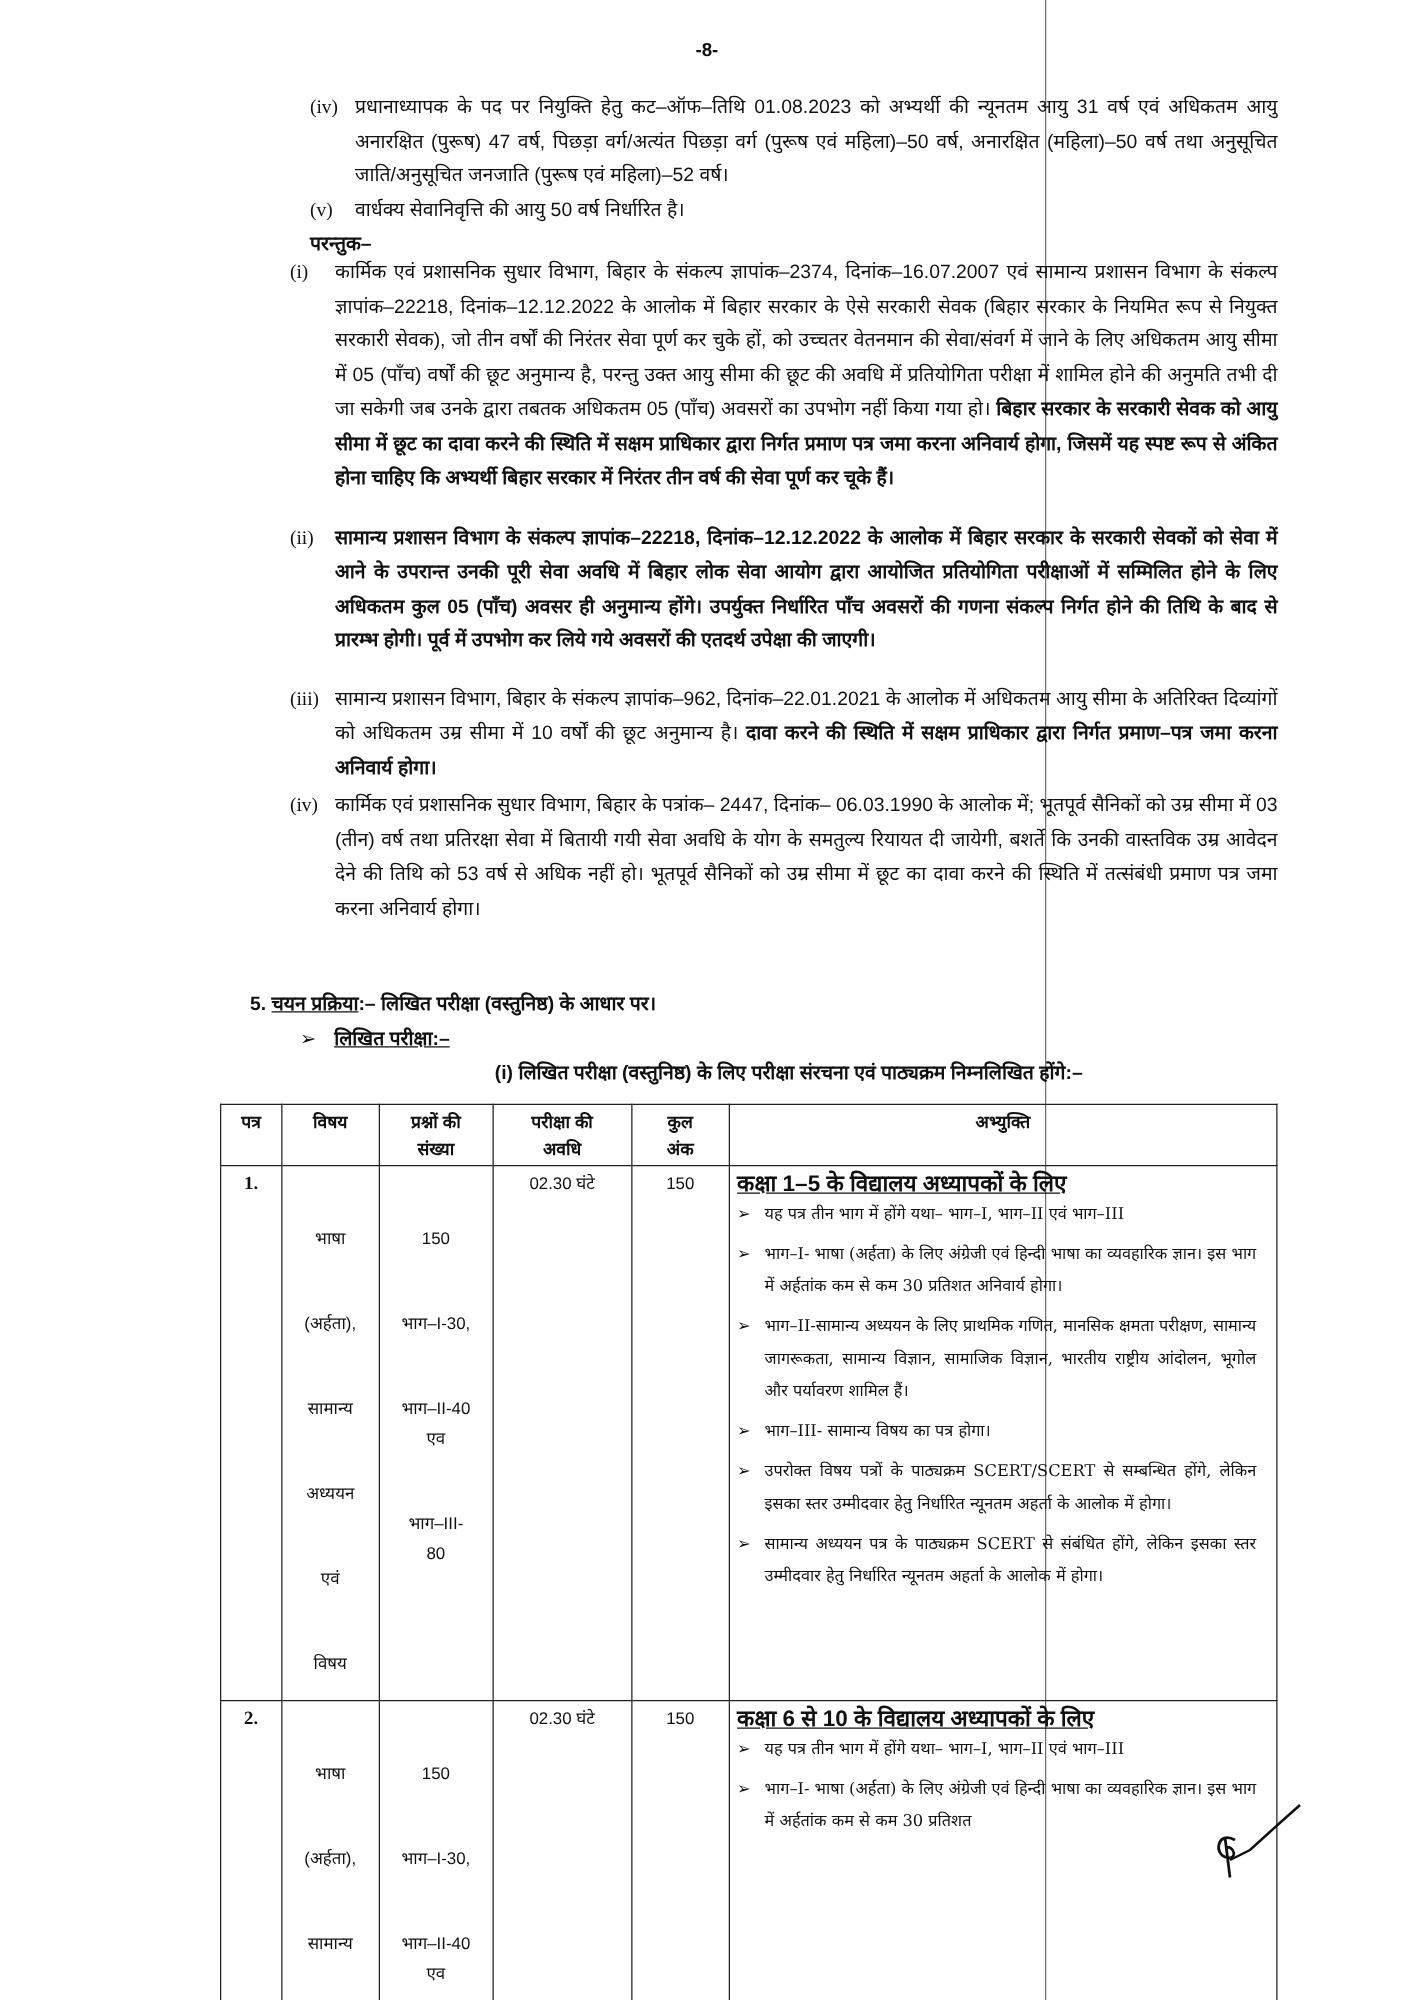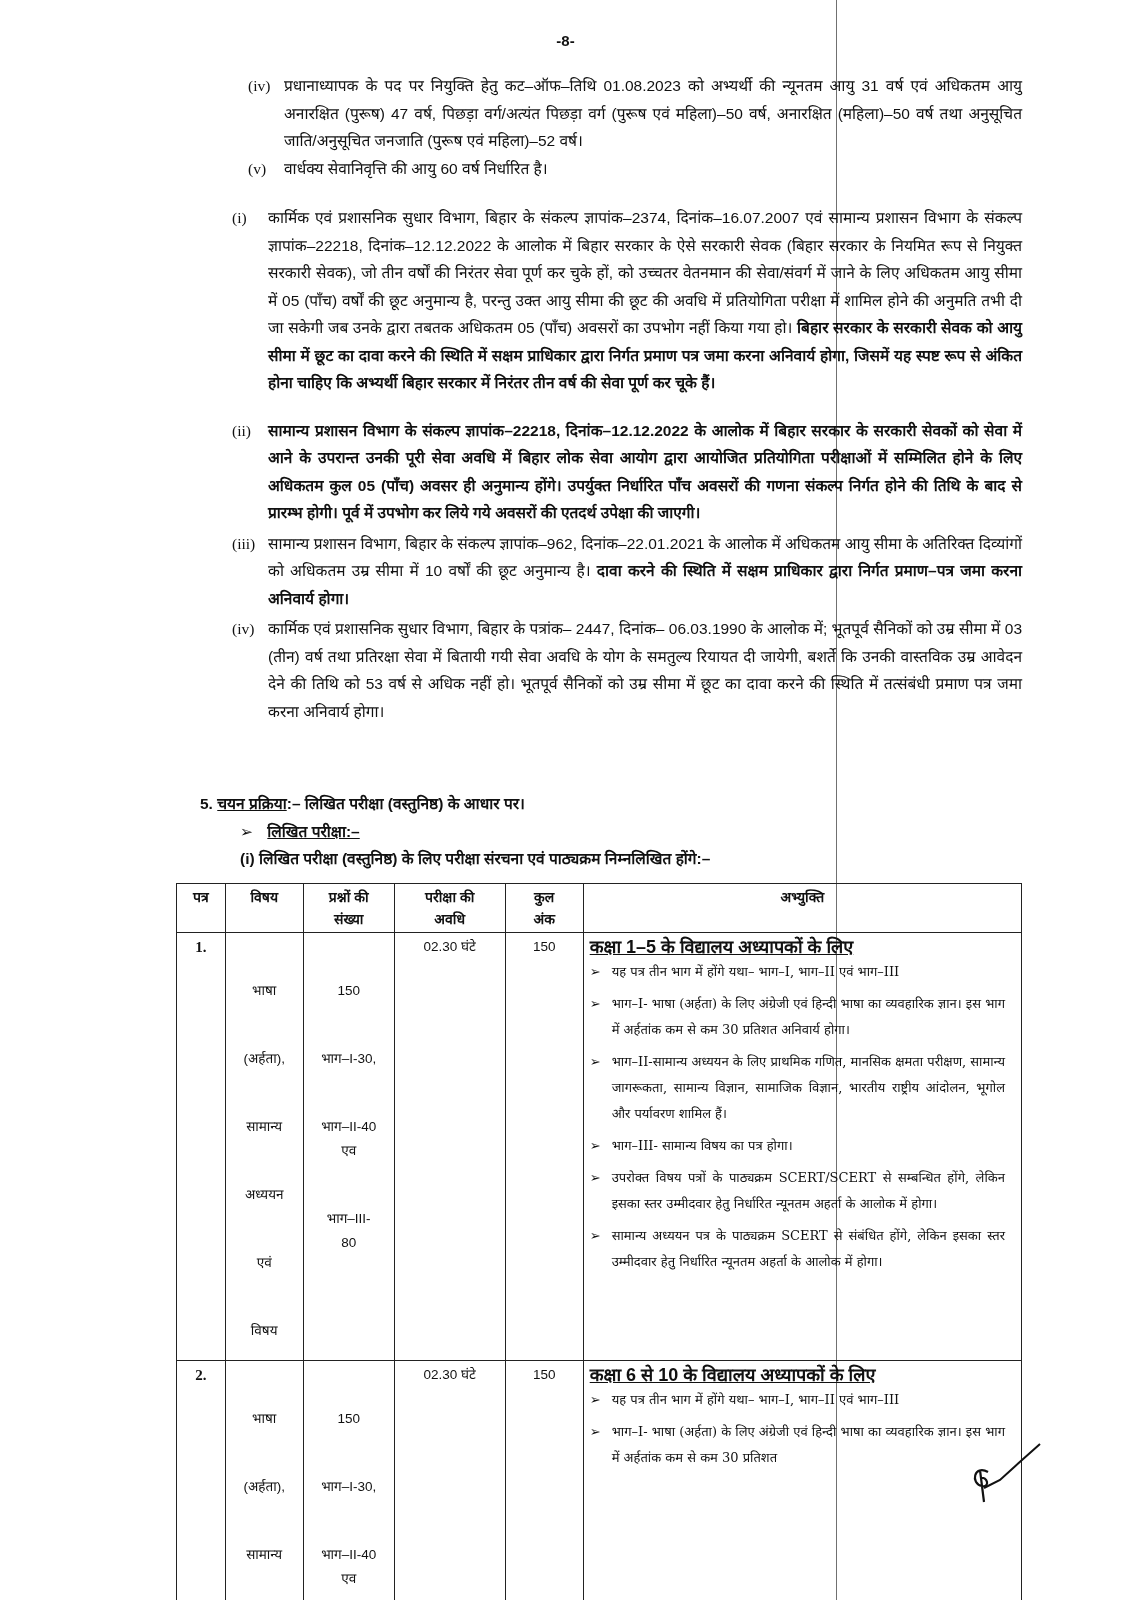--- a/index.html
+++ b/index.html
@@ -33,55 +33,56 @@
 <div class="page-num">-8-</div>
 <div class="scan-line"></div>
 
 <div class="block" style="left:248px; top:72px; width:774px;">
   <div class="item">
     <span class="num">(iv)</span>
     <span>प्रधानाध्यापक के पद पर नियुक्ति हेतु कट–ऑफ–तिथि 01.08.2023 को अभ्यर्थी की न्यूनतम आयु 31 वर्ष एवं अधिकतम आयु अनारक्षित (पुरूष) 47 वर्ष, पिछड़ा वर्ग/अत्यंत पिछड़ा वर्ग (पुरूष एवं महिला)–50 वर्ष, अनारक्षित (महिला)–50 वर्ष तथा अनुसूचित जाति/अनुसूचित जनजाति (पुरूष एवं महिला)–52 वर्ष।</span>
   </div>
   <div class="item">
     <span class="num">(v)</span>
-    <span>वार्धक्य सेवानिवृत्ति की आयु 60 वर्ष निर्धारित है।</span>
+    <span>वार्धक्य सेवानिवृत्ति की आयु 50 वर्ष निर्धारित है।</span>
   </div>
+  <div class="heading">परन्तुक–</div>
 </div>
 
 <div class="block" style="left:232px; top:204px; width:790px;">
   <div class="item">
     <span class="num">(i)</span>
     <span>कार्मिक एवं प्रशासनिक सुधार विभाग, बिहार के संकल्प ज्ञापांक–2374, दिनांक–16.07.2007 एवं सामान्य प्रशासन विभाग के संकल्प ज्ञापांक–22218, दिनांक–12.12.2022 के आलोक में बिहार सरकार के ऐसे सरकारी सेवक (बिहार सरकार के नियमित रूप से नियुक्त सरकारी सेवक), जो तीन वर्षों की निरंतर सेवा पूर्ण कर चुके हों, को उच्चतर वेतनमान की सेवा/संवर्ग में जाने के लिए अधिकतम आयु सीमा में 05 (पाँच) वर्षों की छूट अनुमान्य है, परन्तु उक्त आयु सीमा की छूट की अवधि में प्रतियोगिता परीक्षा में शामिल होने की अनुमति तभी दी जा सकेगी जब उनके द्वारा तबतक अधिकतम 05 (पाँच) अवसरों का उपभोग नहीं किया गया हो।</span>
     <span class="bold">बिहार सरकार के सरकारी सेवक को आयु सीमा में छूट का दावा करने की स्थिति में सक्षम प्राधिकार द्वारा निर्गत प्रमाण पत्र जमा करना अनिवार्य होगा, जिसमें यह स्पष्ट रूप से अंकित होना चाहिए कि अभ्यर्थी बिहार सरकार में निरंतर तीन वर्ष की सेवा पूर्ण कर चूके हैं।</span>
   </div>
   <div class="item" style="margin-top:20px;">
     <span class="num">(ii)</span>
     <span class="bold">सामान्य प्रशासन विभाग के संकल्प ज्ञापांक–22218, दिनांक–12.12.2022 के आलोक में बिहार सरकार के सरकारी सेवकों को सेवा में आने के उपरान्त उनकी पूरी सेवा अवधि में बिहार लोक सेवा आयोग द्वारा आयोजित प्रतियोगिता परीक्षाओं में सम्मिलित होने के लिए अधिकतम कुल 05 (पाँच) अवसर ही अनुमान्य होंगे। उपर्युक्त निर्धारित पाँच अवसरों की गणना संकल्प निर्गत होने की तिथि के बाद से प्रारम्भ होगी। पूर्व में उपभोग कर लिये गये अवसरों की एतदर्थ उपेक्षा की जाएगी।</span>
   </div>
-  <div class="item" style="margin-top:3px;">
+  <div class="item" style="margin-top:19px;">
     <span class="num">(iii)</span>
     <span>सामान्य प्रशासन विभाग, बिहार के संकल्प ज्ञापांक–962, दिनांक–22.01.2021 के आलोक में अधिकतम आयु सीमा के अतिरिक्त दिव्यांगों को अधिकतम उम्र सीमा में 10 वर्षों की छूट अनुमान्य है।</span>
     <span class="bold">दावा करने की स्थिति में सक्षम प्राधिकार द्वारा निर्गत प्रमाण–पत्र जमा करना अनिवार्य होगा।</span>
   </div>
   <div class="item" style="margin-top:3px;">
     <span class="num">(iv)</span>
     <span>कार्मिक एवं प्रशासनिक सुधार विभाग, बिहार के पत्रांक– 2447, दिनांक– 06.03.1990 के आलोक में; भूतपूर्व सैनिकों को उम्र सीमा में 03 (तीन) वर्ष तथा प्रतिरक्षा सेवा में बितायी गयी सेवा अवधि के योग के समतुल्य रियायत दी जायेगी, बशर्ते कि उनकी वास्तविक उम्र आवेदन देने की तिथि को 53 वर्ष से अधिक नहीं हो। भूतपूर्व सैनिकों को उम्र सीमा में छूट का दावा करने की स्थिति में तत्संबंधी प्रमाण पत्र जमा करना अनिवार्य होगा।</span>
   </div>
 </div>
 
 <div class="block" style="left:200px; top:790px; width:822px;">
   <div>
     <span class="bold">5.</span>
     <span class="bold u">चयन प्रक्रिया</span><span class="bold">:– लिखित परीक्षा (वस्तुनिष्ठ) के आधार पर।</span>
   </div>
   <div style="padding-left:40px;">
     <span>➢</span>
     <span class="bold u" style="margin-left:10px;">लिखित परीक्षा:–</span>
   </div>
-  <div class="bold" style="padding-left:40px;">(i) लिखित परीक्षा (वस्तुनिष्ठ) के लिए परीक्षा संरचना एवं पाठ्यक्रम निम्नलिखित होंगे:–</div>
+  <div class="bold" style="padding-left:40px;text-align:center;">(i) लिखित परीक्षा (वस्तुनिष्ठ) के लिए परीक्षा संरचना एवं पाठ्यक्रम निम्नलिखित होंगे:–</div>
 </div>
 
 <table class="exam">
   <colgroup>
     <col style="width:42px">
       <col style="width:78px">
       <col style="width:91px">
       <col style="width:111px">
       <col style="width:78px">
       <col>

